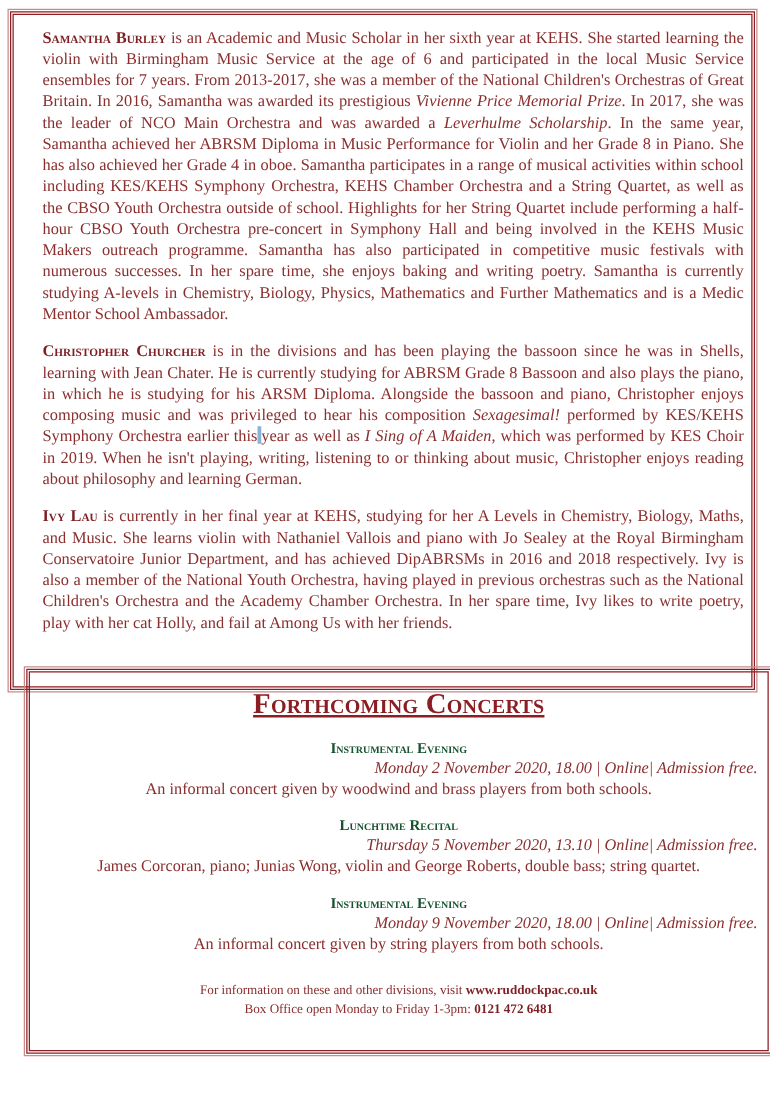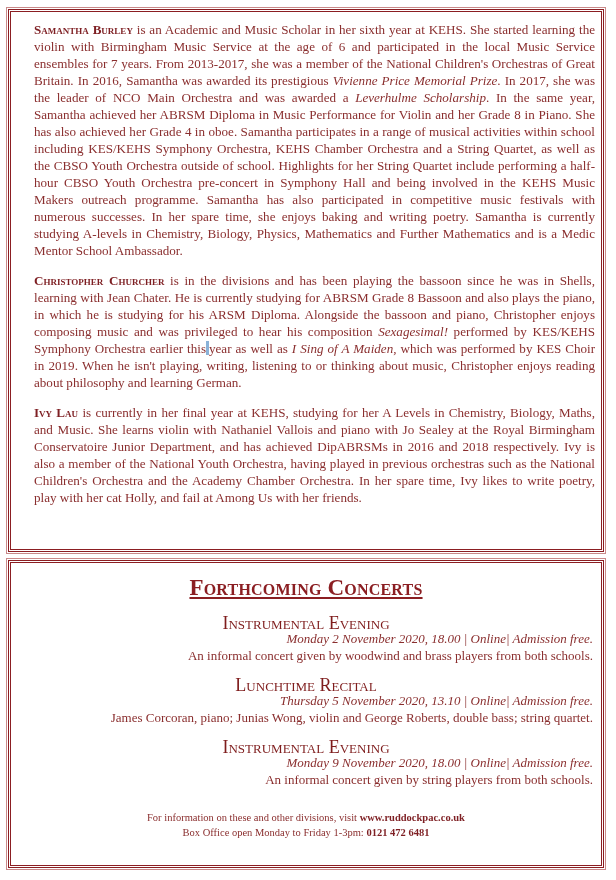--- a/index.html
+++ b/index.html
@@ -1,30 +1,30 @@
 <!DOCTYPE html>
 <html><head>
 <meta charset="utf-8">
 <style>
   html, body { margin:0; padding:0; background:#ffffff; }
   body { width:616px; height:880px; position:relative; overflow:hidden;
          font-family:"Liberation Serif", "DejaVu Serif", serif; color:#8a2a2a; }
   .box { position:absolute; left:8px; width:596px; box-sizing:border-box;
          border:3px double #8b1e22; outline:1px solid #c98a8a; outline-offset:1px; }
   #bios { top:9px; height:543px; padding:9px 6px 0 7px; }
-  #concerts { top:560px; height:308px; padding:6px 8px 0 8px; text-align:center; }
+  #concerts { top:535px; height:308px; padding:6px 8px 0 8px; text-align:center;margin-left:13px; }
   .bio { font-size:13.1px; line-height:17px; text-align:justify; margin:0 0 13px 16px; color:#8a2e2e; }
   .bio .name { font-weight:bold; font-variant:small-caps; color:#7e1f23; }
   .bio i { font-style:italic; }
   .title { font-size:23px; font-weight:bold; font-variant:small-caps; text-decoration:underline;
            color:#8b1e22; margin:6px 0 14px 0; letter-spacing:0.2px; }
   .event { margin-bottom:13px; }
-  .ev-title { font-size:18px; font-weight:normal; font-variant:small-caps; color:#7f1d1d; line-height:16px; }
+  .ev-title { font-size:12px; font-weight:bold; font-variant:small-caps; color:#14532d; line-height:16px; }
   .ev-when { font-size:13px; font-style:italic; line-height:16px; color:#8a2e2e;text-align:right; }
-  .ev-desc { font-size:13px; line-height:17px; color:#8a2e2e;text-align:right; }
+  .ev-desc { font-size:13px; line-height:17px; color:#8a2e2e; }
   .footer { margin-top:22px; font-size:10.5px; line-height:15px; color:#8a2e2e; }
   .footer b { color:#7e1f23; }
   .cursor { display:inline-block; width:3px; height:14px; background:#8ab2d8; vertical-align:-2px; }
 </style>
 </head>
 <body>
 
 <div class="box" id="bios">
   <p class="bio">
     <span class="name">Samantha Burley</span><span> is an Academic and Music Scholar in her sixth year at KEHS. She started learning the violin with Birmingham Music Service at the age of 6 and participated in the local Music Service ensembles for 7 years. From 2013-2017, she was a member of the National Children's Orchestras of Great Britain. In 2016, Samantha was awarded its prestigious </span><i>Vivienne Price Memorial Prize</i><span>. In 2017, she was the leader of NCO Main Orchestra and was awarded a </span><i>Leverhulme Scholarship</i><span>. In the same year, Samantha achieved her ABRSM Diploma in Music Performance for Violin and her Grade 8 in Piano. She has also achieved her Grade 4 in oboe. Samantha participates in a range of musical activities within school including KES/KEHS Symphony Orchestra, KEHS Chamber Orchestra and a String Quartet, as well as the CBSO Youth Orchestra outside of school. Highlights for her String Quartet include performing a half-hour CBSO Youth Orchestra pre-concert in Symphony Hall and being involved in the KEHS Music Makers outreach programme. Samantha has also participated in competitive music festivals with numerous successes. In her spare time, she enjoys baking and writing poetry. Samantha is currently studying A-levels in Chemistry, Biology, Physics, Mathematics and Further Mathematics and is a Medic Mentor School Ambassador.</span>

